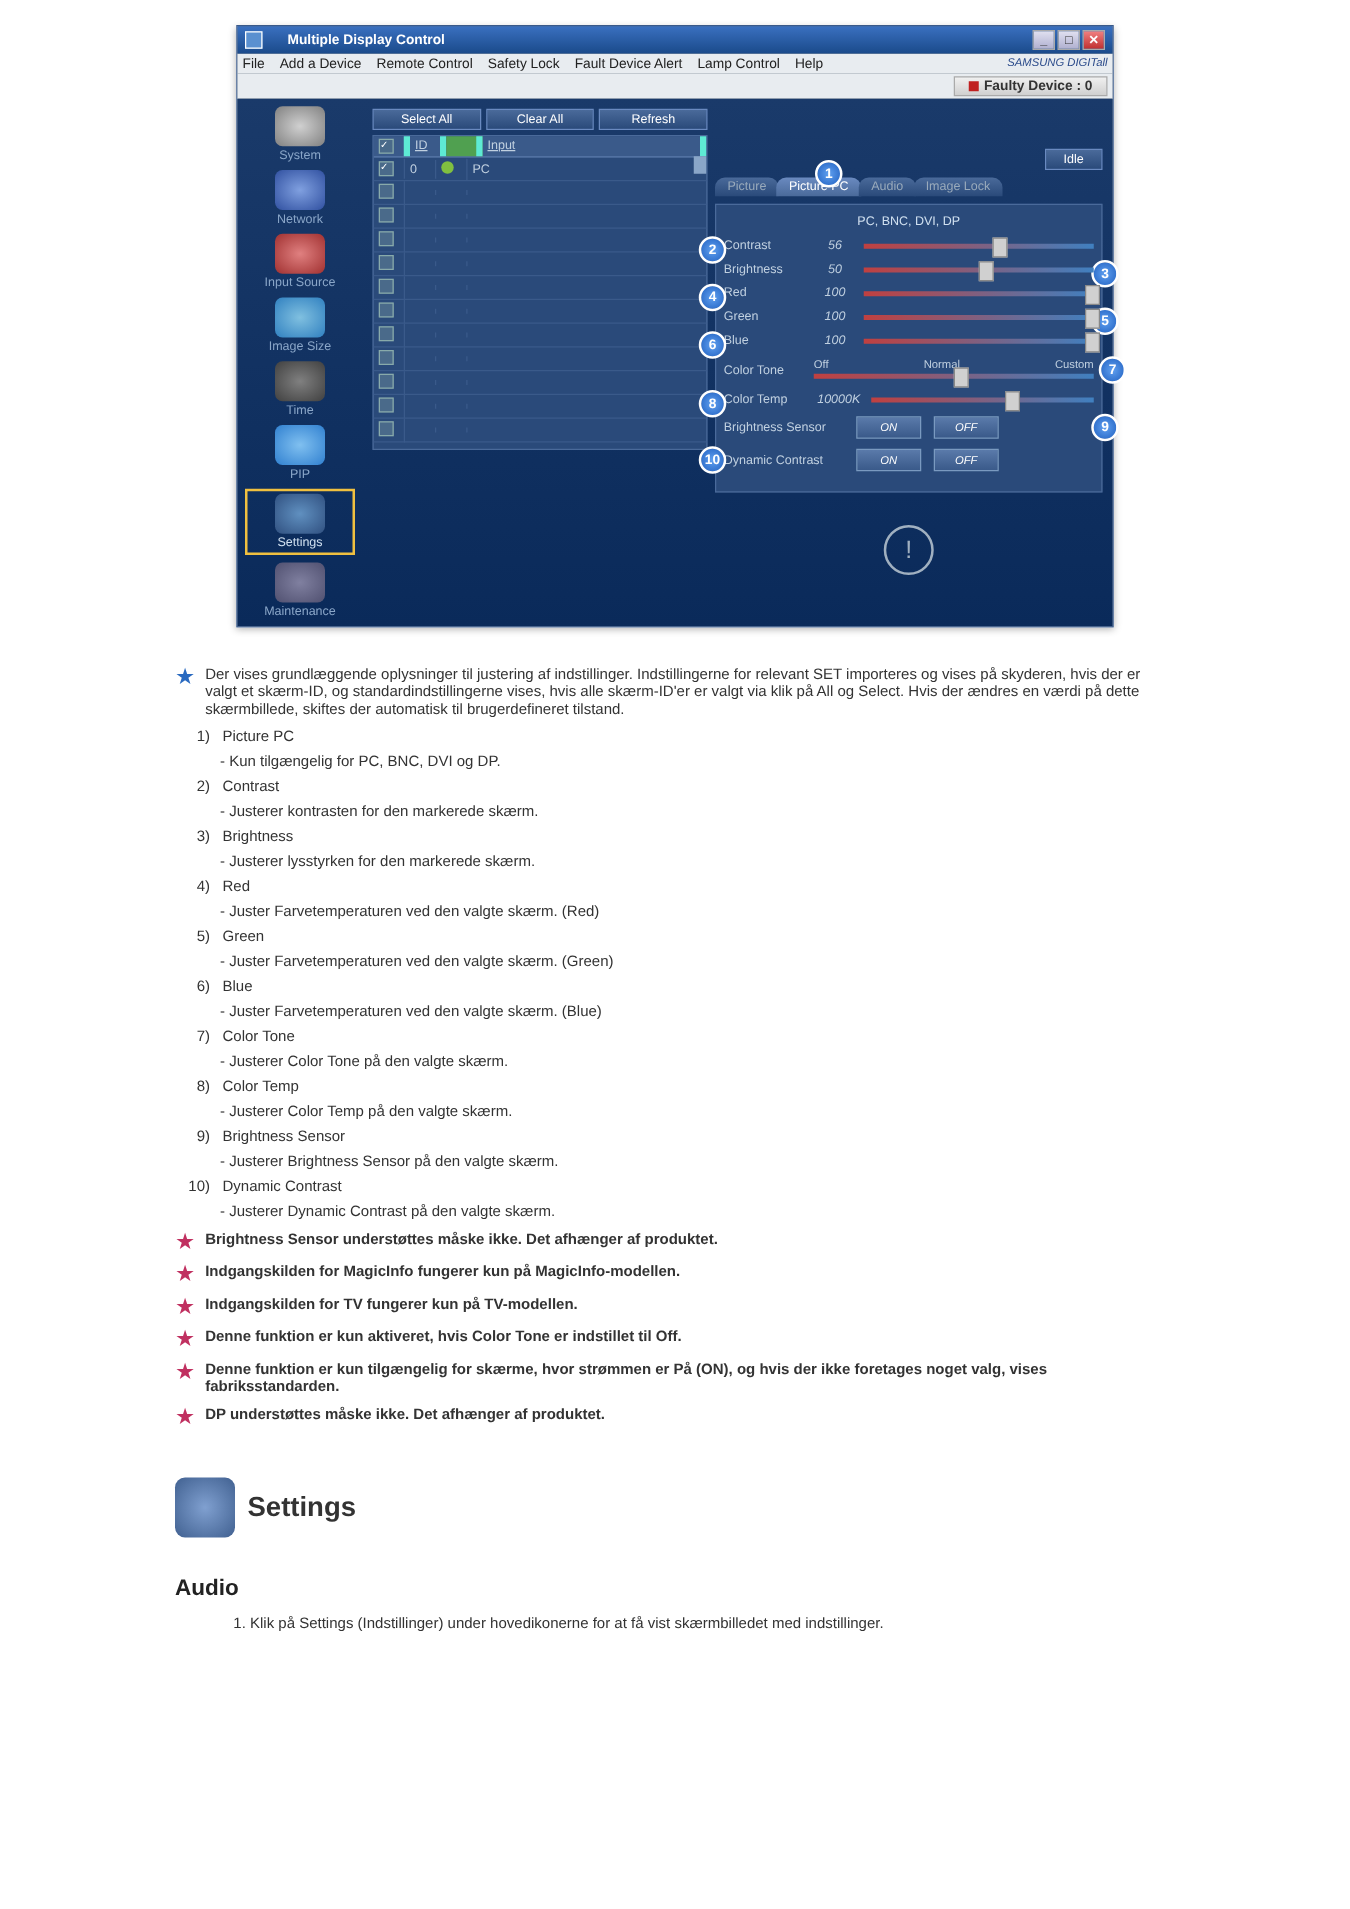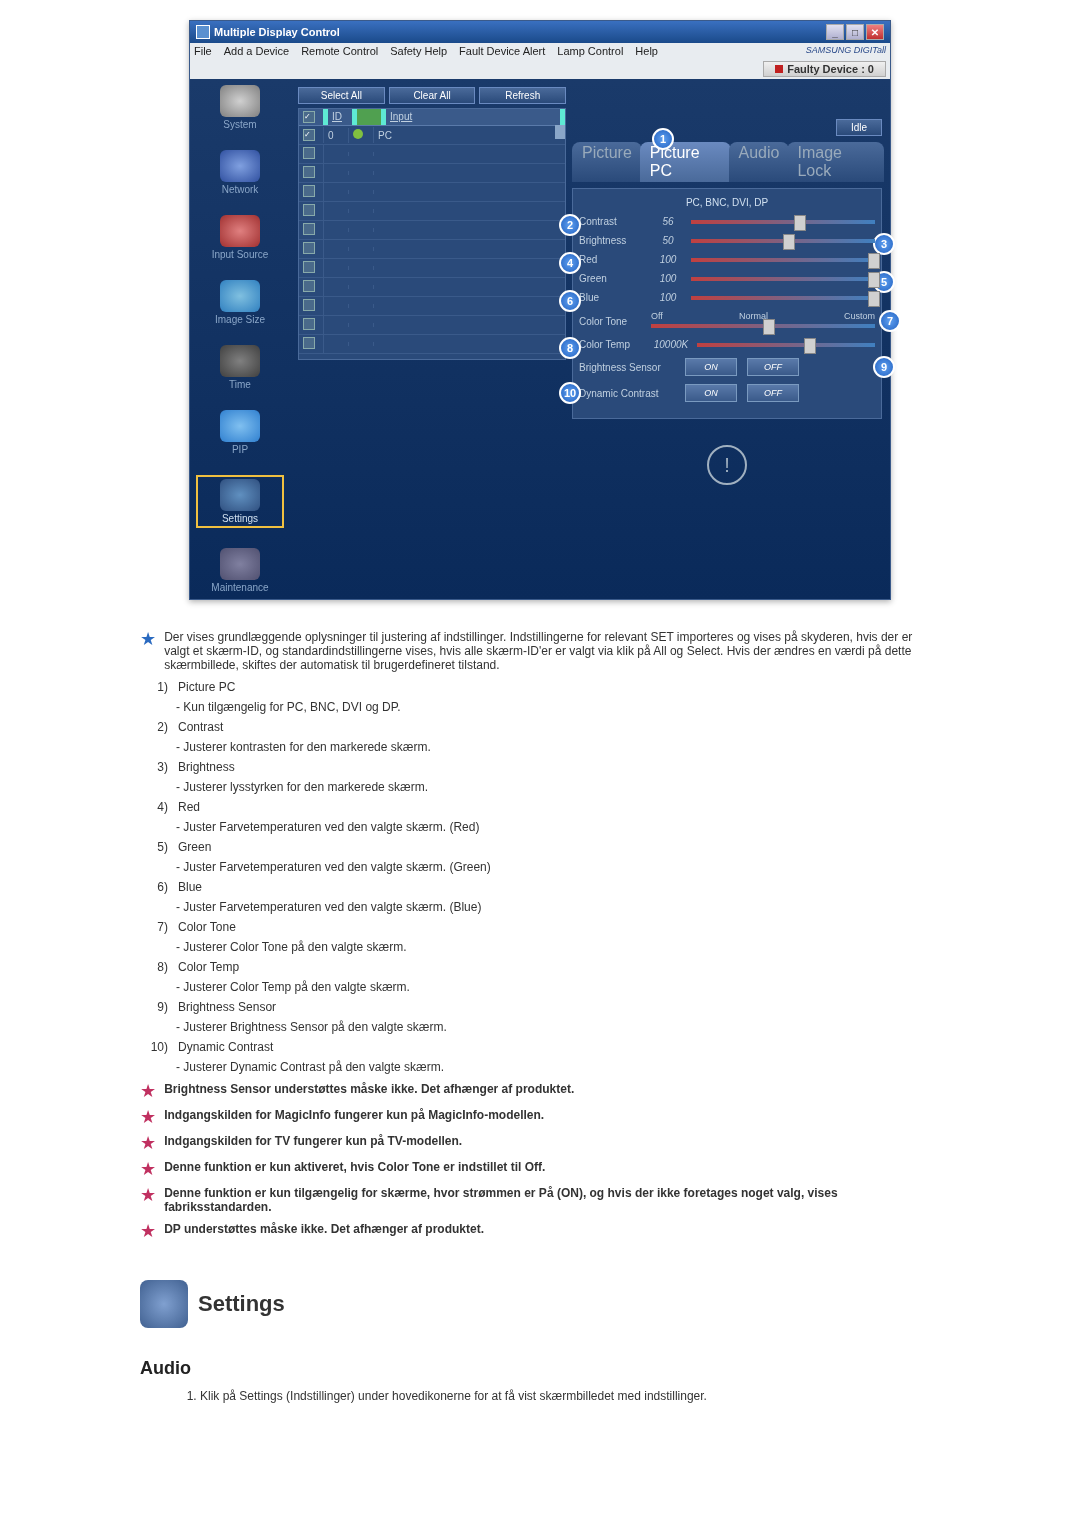--- a/index.html
+++ b/index.html
@@ -20,21 +20,21 @@
   .titlebar {
     background: linear-gradient(to bottom, #3a70c0, #1a4a8a);
     color: #fff;
     padding: 3px 6px;
     font-size: 11px;
     font-weight: bold;
     display: flex;
     justify-content: space-between;
     align-items: center;
   }
-  .titlebar-left { display: flex; align-items: center; gap: 4px;}
+  .titlebar-left { display: flex; align-items: center; gap: 20px;}
   .titlebar-icon {
     width: 12px; height: 12px; background: #5a90d0; border:1px solid #fff;
   }
   .titlebar-buttons { display: flex; gap: 2px;}
   .titlebar-btn {
     width: 16px; height: 14px;
     border: 1px solid #aaa;
     display:flex;align-items:center;justify-content:center;
     font-size:10px;
   }
@@ -69,21 +69,21 @@
   .faulty-dot{width:8px;height:8px;background:#c02020;display:inline-block;}
   .main-area {
     display: flex;
     background: linear-gradient(#1a3a6a,#0a2a5a);
     min-height: 380px;
   }
   .sidebar {
     width: 100px;
     padding: 6px 0;
     display:flex;flex-direction:column;align-items:center;
-    gap:20px;
+    gap:6px;
   }
   .side-item {
     width: 80px;
     text-align:center;
     color:#8aa6c8;
     font-size:10px;
   }
   .side-icon {
     width:40px;height:32px;margin:0 auto 2px auto;
     background: radial-gradient(#8aa6d8,#3a5a8a);
@@ -166,21 +166,21 @@
     color:#fff;border:1px solid #6a8ac0;
     padding:2px 14px;font-size:10px;
   }
   .tabs {
     display:flex;
     position:relative;
   }
   .tab {
     background:linear-gradient(#4a6a9a,#2a4a7a);
     color:#9ab;
-    font-size:16px;
+    font-size:10px;
     padding:2px 10px;
     border-radius:8px 8px 0 0;
     margin-right:-2px;
   }
   .tab.active{background:linear-gradient(#6a8ac0,#4a6a9a);color:#fff;}
   .callout-marker {
     position:absolute;
     width:18px;height:18px;
     background:radial-gradient(#60a0f0,#2060c0);
     border:2px solid #fff;
@@ -243,21 +243,21 @@
       <div class="titlebar-btn tb-min">_</div>
       <div class="titlebar-btn tb-max">□</div>
       <div class="titlebar-btn tb-close">✕</div>
     </div>
   </div>
   <div class="menubar">
     <div class="menubar-left">
       <span class="menu-item">File</span>
       <span class="menu-item">Add a Device</span>
       <span class="menu-item">Remote Control</span>
-      <span class="menu-item">Safety Help</span>
+      <span class="menu-item">Safety Lock</span>
       <span class="menu-item">Fault Device Alert</span>
       <span class="menu-item">Lamp Control</span>
       <span class="menu-item">Help</span>
     </div>
     <span class="logo">SAMSUNG DIGITall</span>
   </div>
   <div class="faulty-bar">
     <div class="faulty">
       <span class="faulty-dot"></span>
       <span>Faulty Device : 0</span>

